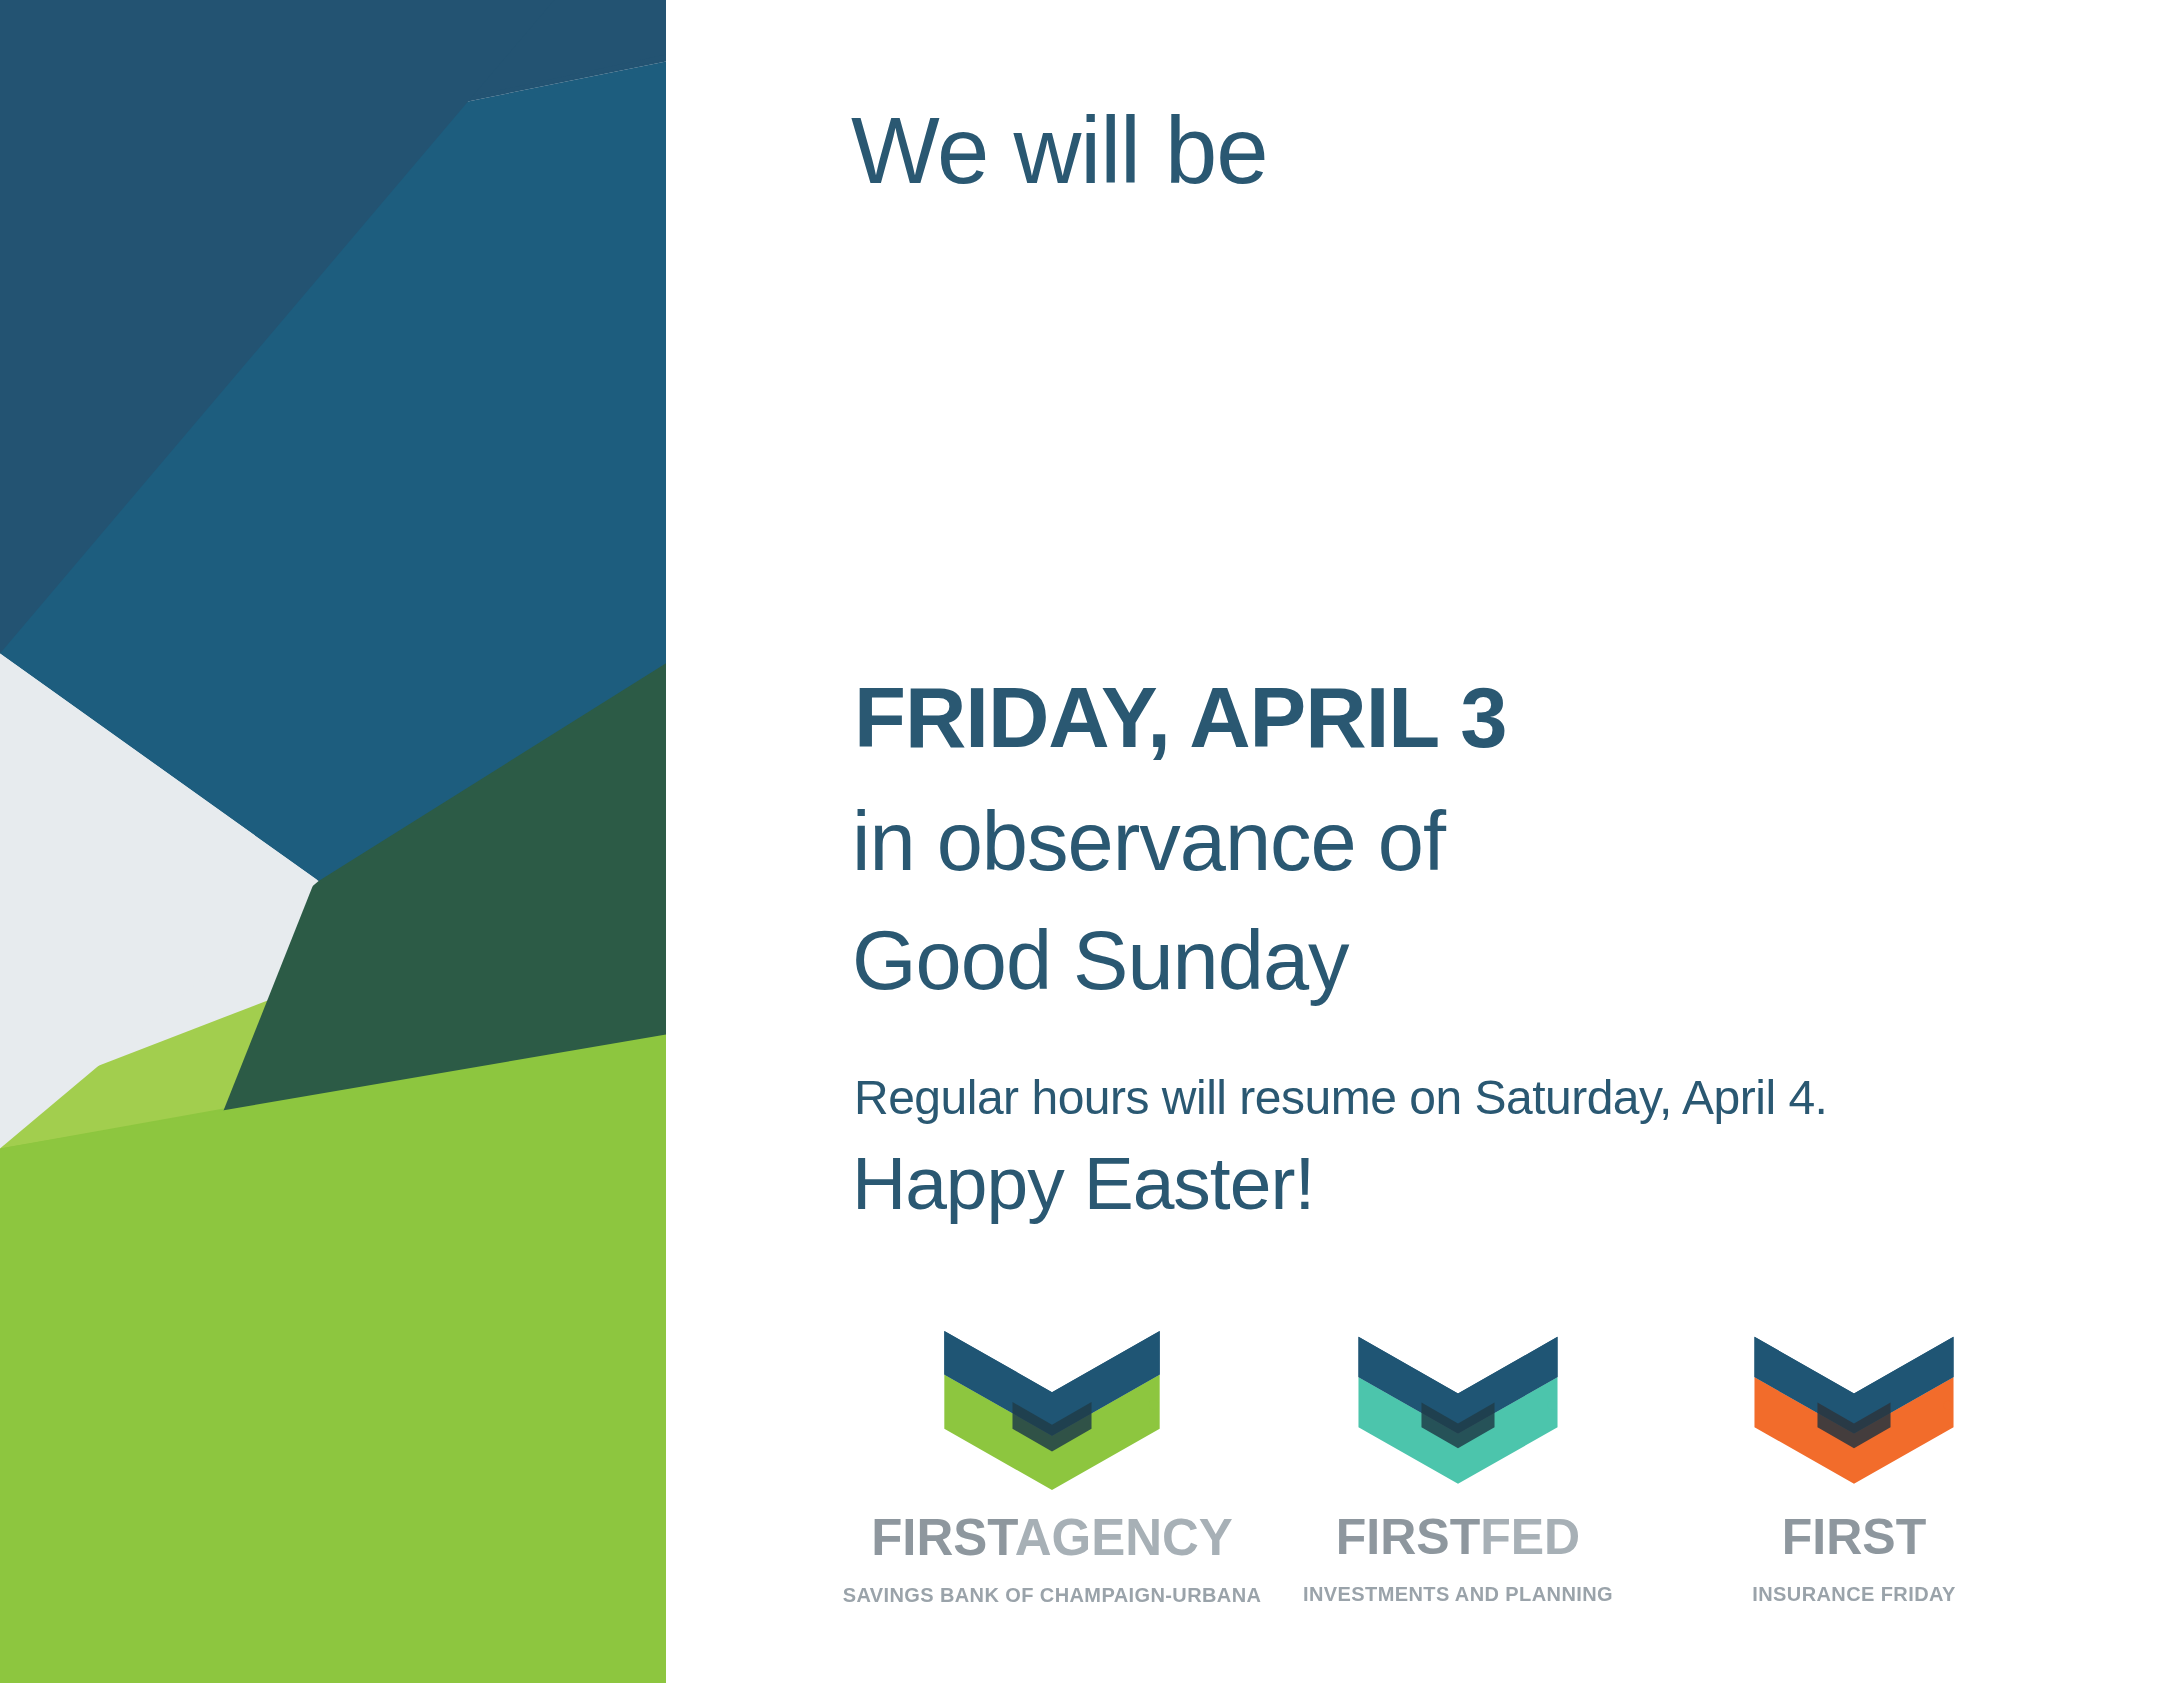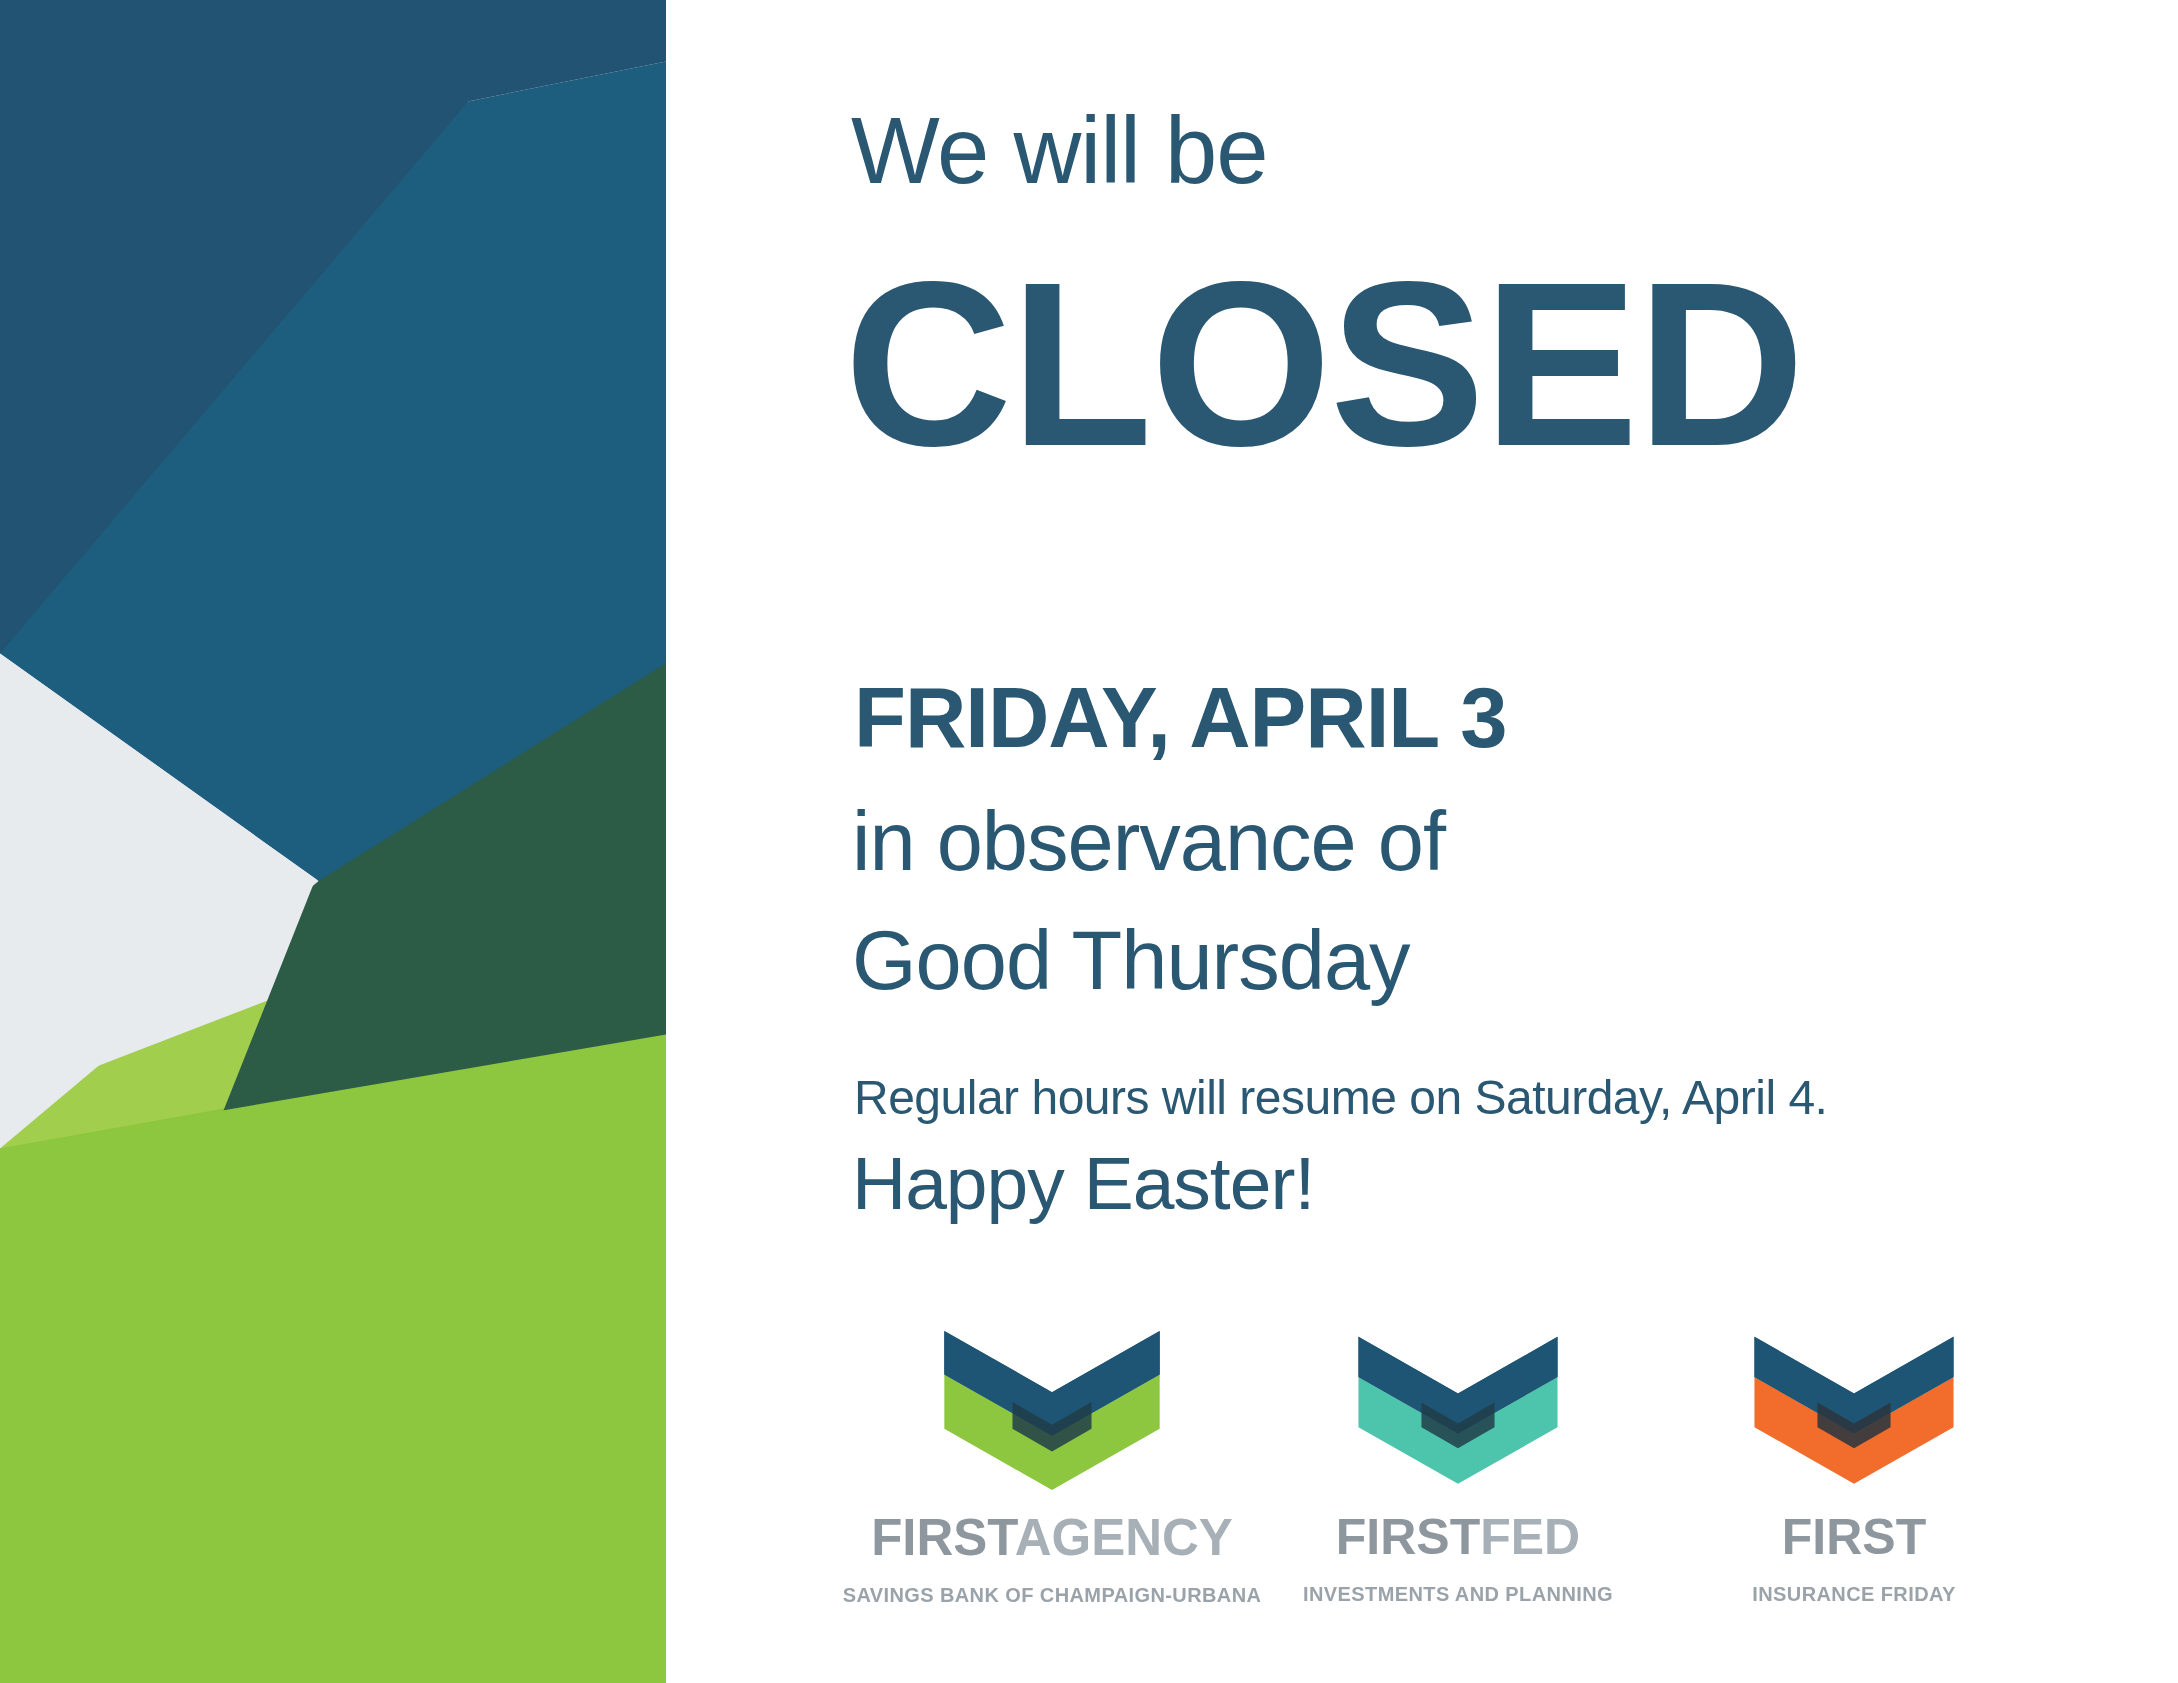--- a/index.html
+++ b/index.html
@@ -205,27 +205,26 @@
       <polygon points="0,0 560,0 0,660" fill="#235372"></polygon>
 
       <polygon points="0,660 322,890 0,1160" fill="#E7EBEE"></polygon>
     </svg>
   </div>
 
   <div id="content">
 
     <div class="headline-sub">We will be</div>
 
-    <div class="headline-main">CLOSED</div>
 
     <div class="date-line">FRIDAY, APRIL 3</div>
 
     <div class="observance-line">in observance of</div>
 
-    <div class="holiday-line">Good Thursday</div>
+    <div class="holiday-line">Good Sunday</div>
 
     <div class="resume-line">Regular hours will resume on Saturday, April 4.</div>
 
     <div class="greeting-line">Happy Easter!</div>
 
     <div id="logo-row">
 
       <div class="logo-block first-federal">
         <svg class="logo-mark" width="228" height="163" viewBox="0 0 230 165">
 

